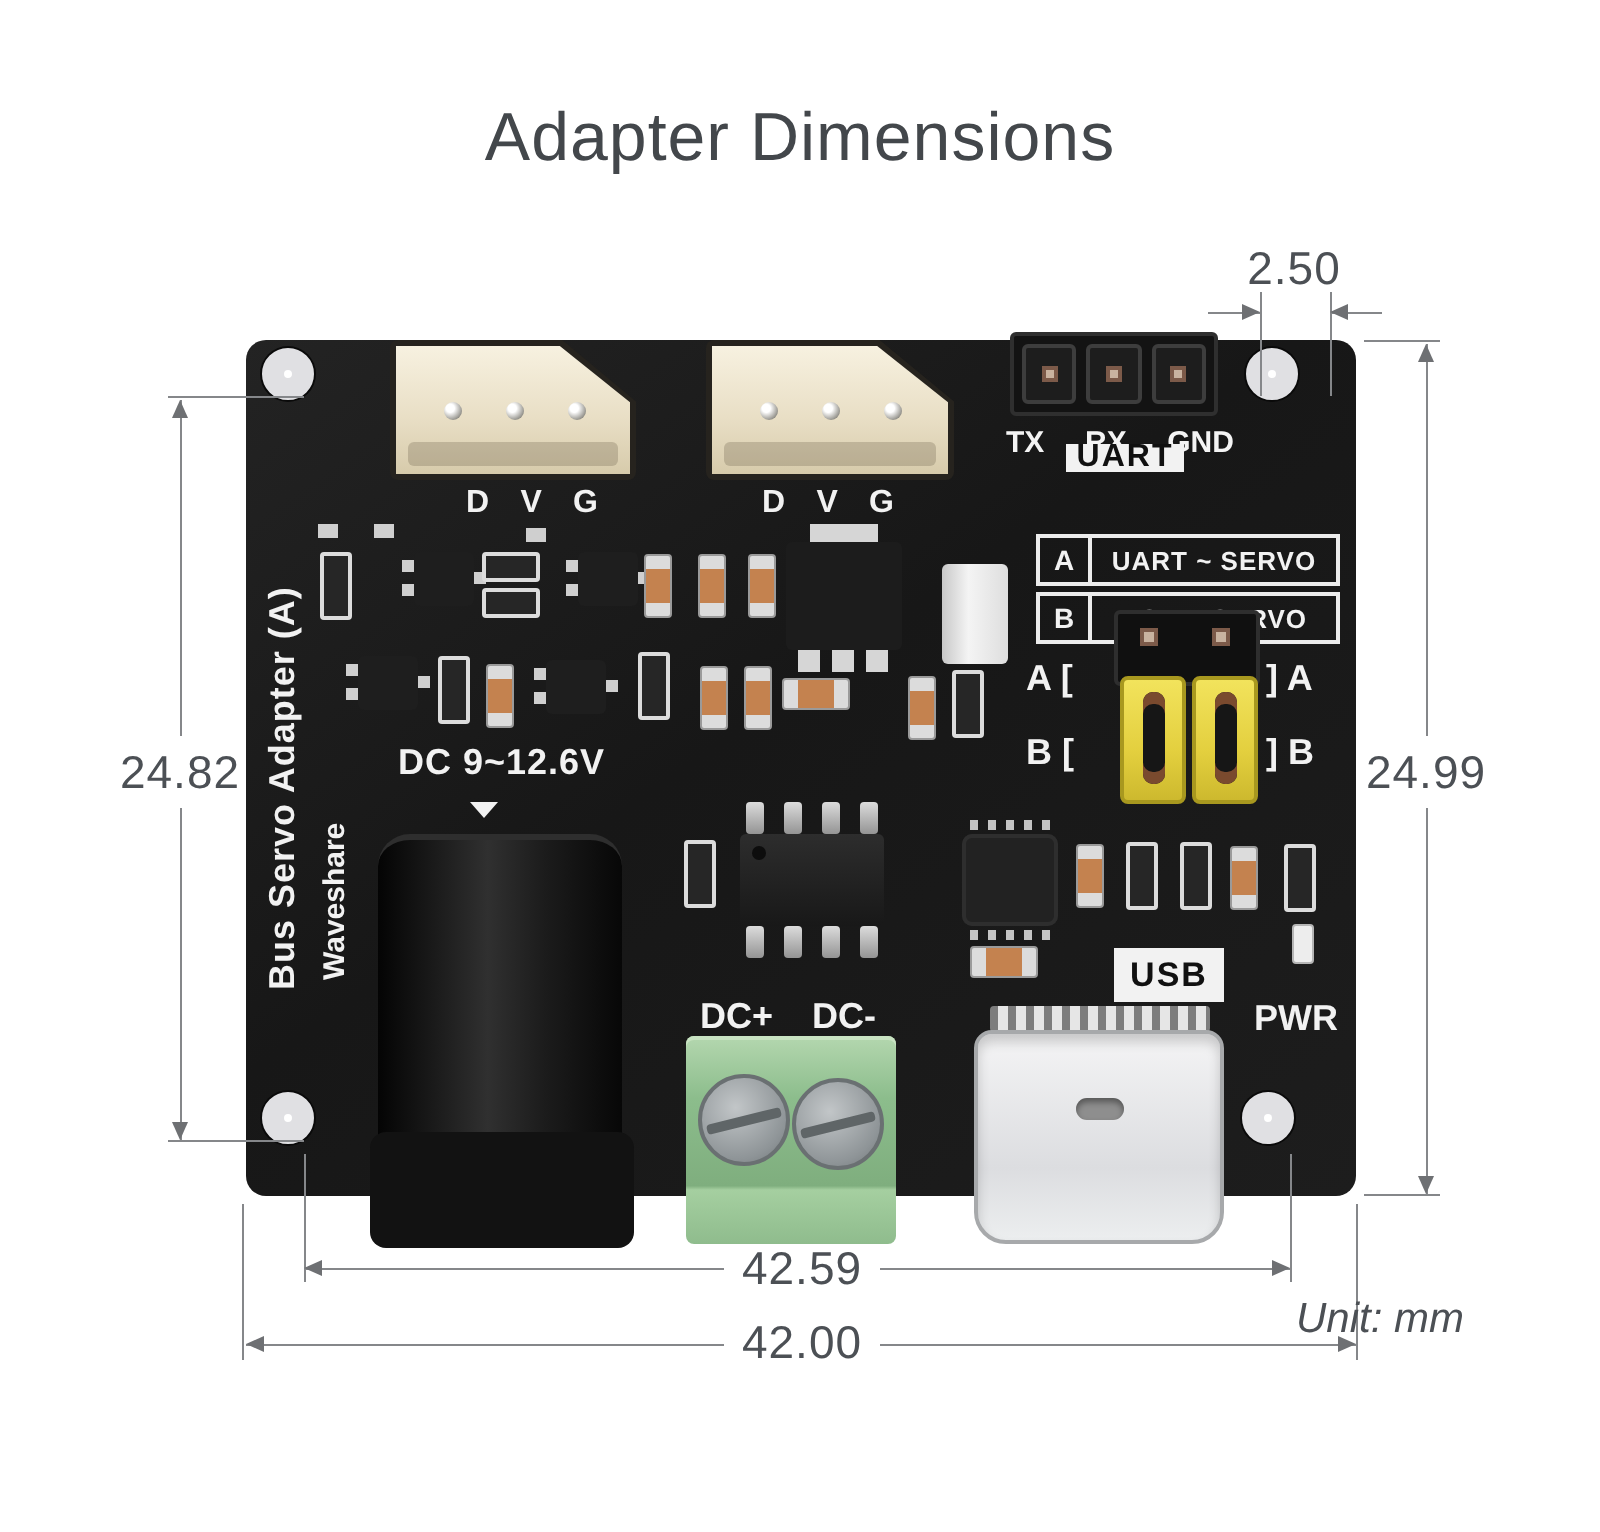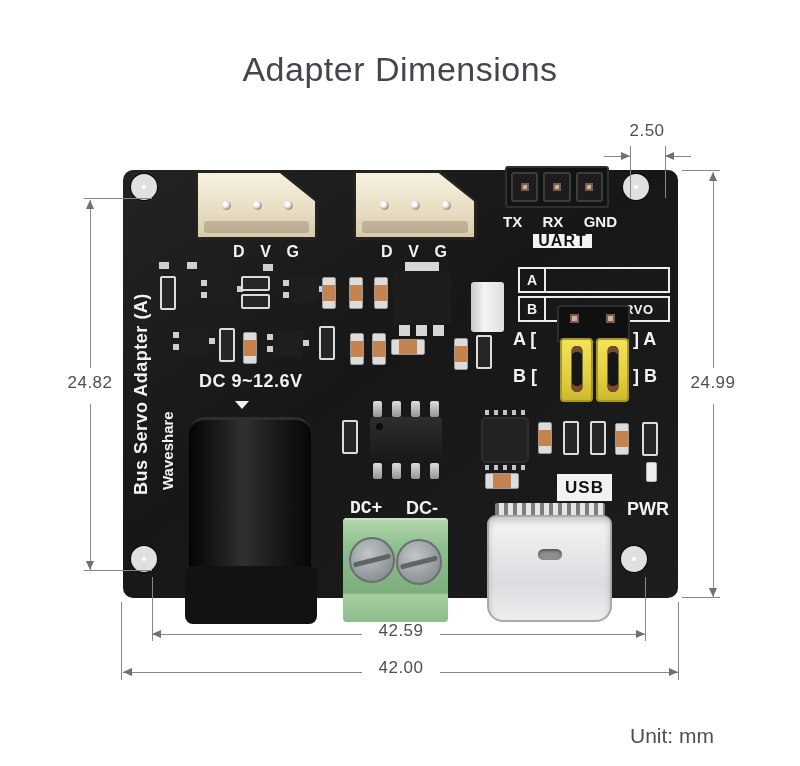--- a/index.html
+++ b/index.html
@@ -131,28 +131,28 @@
   .usbc { position:absolute; left:364px; top:345px; width:125px; height:107px;
         background:linear-gradient(180deg,#f4f4f5,#dcdde0 65%,#eceeef);
         border:2px solid #a7a9ab; border-radius:9px 9px 16px 16px;
         box-shadow:inset 0 4px 6px rgba(0,0,0,.18); }
   .usbc::after { content:""; position:absolute; left:50%; top:32px; transform:translateX(-50%);
         width:24px; height:11px; border-radius:6px; background:#8e8e8e;
         box-shadow:inset 0 2px 3px rgba(0,0,0,.4); }
 
   
   .dl { position:absolute; background:#85878a; }
-  .dt { position:absolute; color:#4c5055; font-size:17px; text-align:center; letter-spacing:.5px; }
+  .dt { position:absolute; color:#4c5055; font-size:23px; text-align:center; letter-spacing:.5px; }
   .ar { position:absolute; width:0; height:0; border-style:solid; }
   .ar-r { border-width:4px 0 4px 9px; border-color:transparent transparent transparent #6e7073; }
   .ar-l { border-width:4px 9px 4px 0; border-color:transparent #6e7073 transparent transparent; }
   .ar-u { border-width:0 4px 9px 4px; border-color:transparent transparent #6e7073 transparent; }
   .ar-d { border-width:9px 4px 0 4px; border-color:#6e7073 transparent transparent transparent; }
-  .unit { position:absolute; left:630px; top:724px; width:120px; text-align:left;
-        color:#4c5055; font-size:21px; }
+  .unit { position:absolute; left:630px; top:648px; width:120px; text-align:center;
+        color:#4c5055; font-size:21px;font-style:italic; }
 </style>
 </head>
 <body>
 
 <div class="scene">
 
   <div class="title">Adapter Dimensions</div>
 
   <div class="board">
 
@@ -190,24 +190,25 @@
     <div class="hdr3">
       <div class="hp"></div>
       <div class="hp"></div>
       <div class="hp"></div>
     </div>
     <div class="uartpins">
       <span>TX</span>
       <span>RX</span>
       <span>GND</span>
     </div>
-    <div class="badge" style="left:410px;top:64px;width:59px;height:14px;font-size:16px;">UART</div>
+    <div class="badge" style="left:410px;top:52px;width:59px;height:14px;font-size:16px;">UART</div>
 
     <div class="mode-row" style="top:97px;">
       <div class="mode-key">A</div>
+      <div class="mode-desc">UART ~ SERVO</div>
     </div>
     <div class="mode-row" style="top:126px;">
       <div class="mode-key">B</div>
       <div class="mode-desc">USB ~ SERVO</div>
     </div>
 
     <div class="jhdr">
       <i style="left:11px;"></i>
         <i style="left:47px;"></i>
     </div>
@@ -269,21 +270,21 @@
     <div class="smd rv" style="left:353px;top:165px;"></div>
     <div class="smd rv" style="left:219px;top:250px;"></div>
     <div class="smd cv" style="left:415px;top:252px;"></div>
     <div class="smd rv" style="left:440px;top:251px;"></div>
     <div class="smd rv" style="left:467px;top:251px;"></div>
     <div class="smd cv" style="left:492px;top:253px;"></div>
     <div class="smd rv" style="left:519px;top:252px;"></div>
     <div class="smd ch" style="left:362px;top:303px;"></div>
     <div class="smd led" style="left:523px;top:292px;"></div>
 
-    <div class="silk" style="left:227px;top:328px;font-size:18px;font-family:Liberation Mono, monospace;">DC+</div>
+    <div class="silk" style="left:227px;top:328px;font-size:18px;">DC+</div>
     <div class="silk" style="left:283px;top:328px;font-size:18px;">DC-</div>
 
     <div class="term"></div>
     <div class="screw" style="left:226px;top:367px;"></div>
     <div class="screw" style="left:273px;top:369px;"></div>
 
     <div class="usbc-teeth"></div>
     <div class="usbc"></div>
     <div class="badge" style="left:434px;top:304px;width:55px;height:27px;font-size:17px;">USB</div>
     <div class="silk" style="left:504px;top:329px;font-size:18px;">PWR</div>

